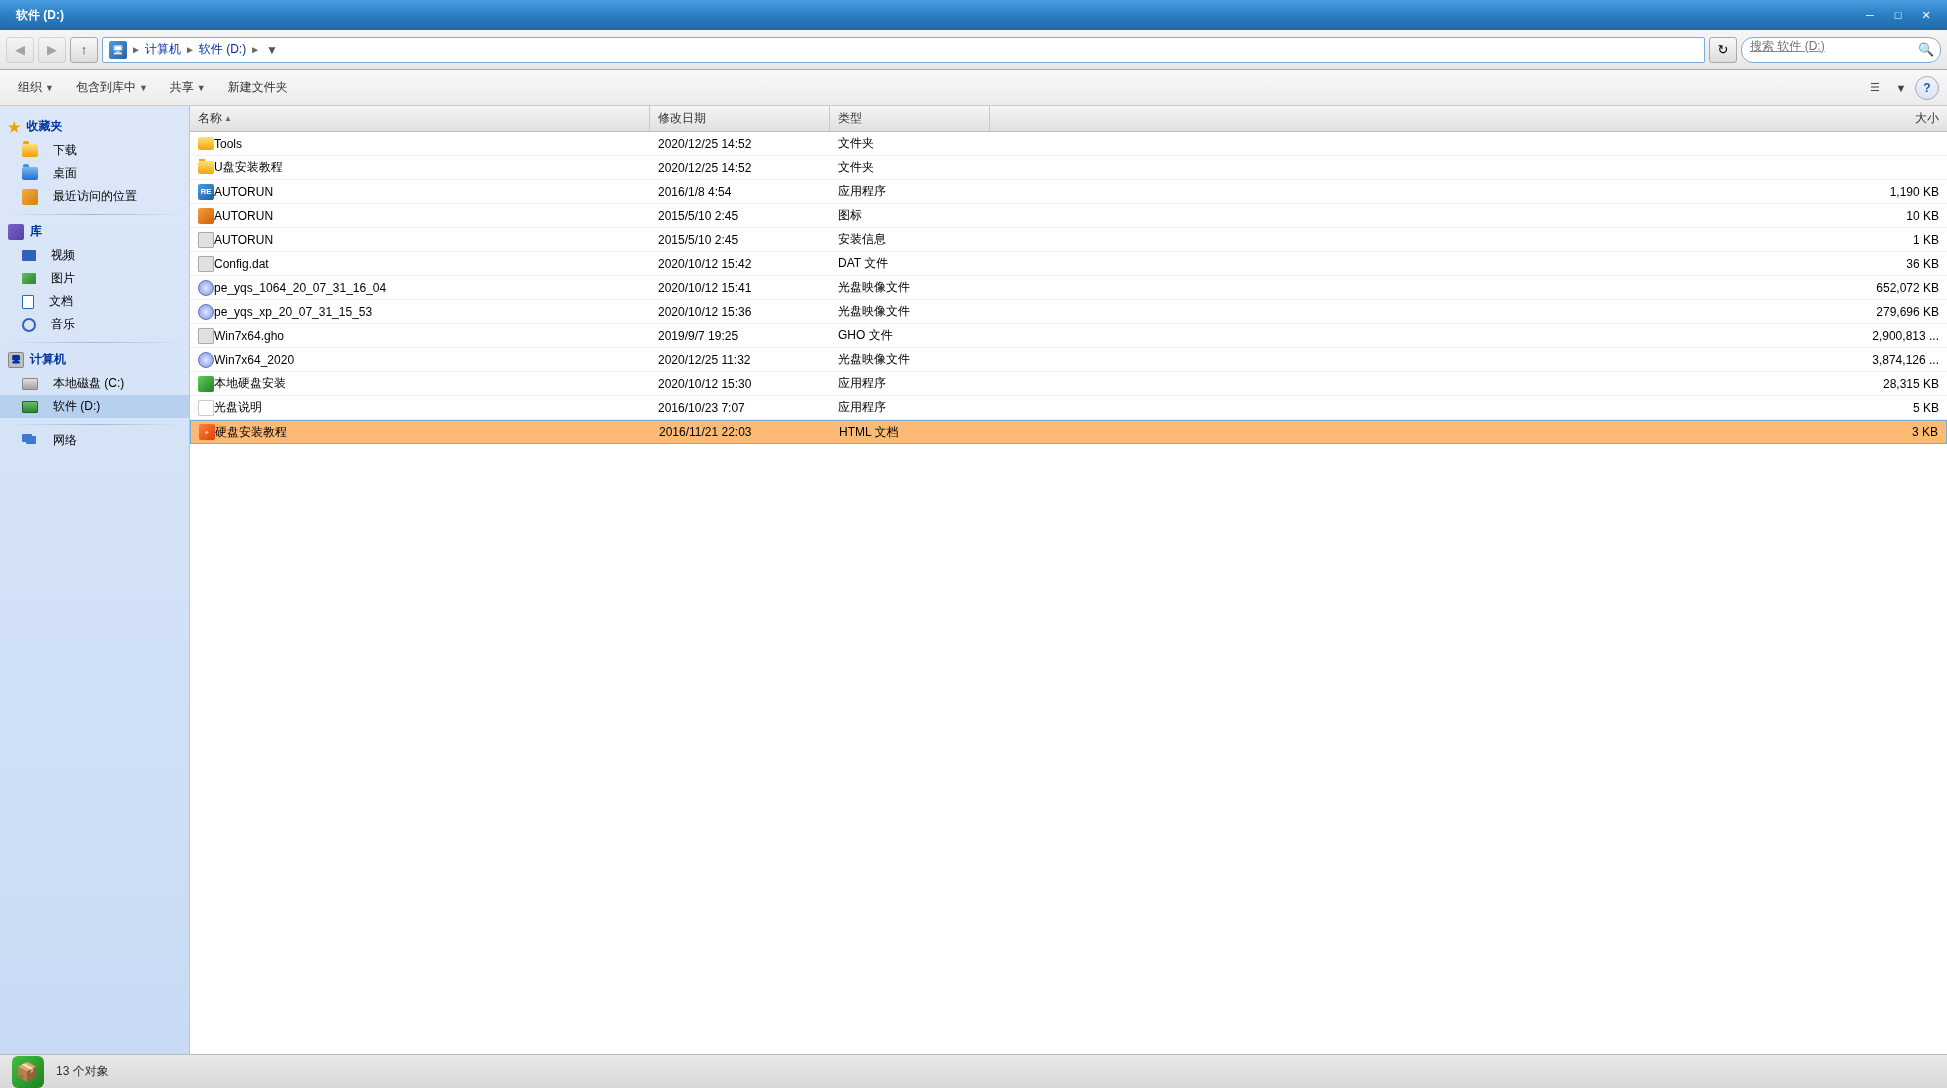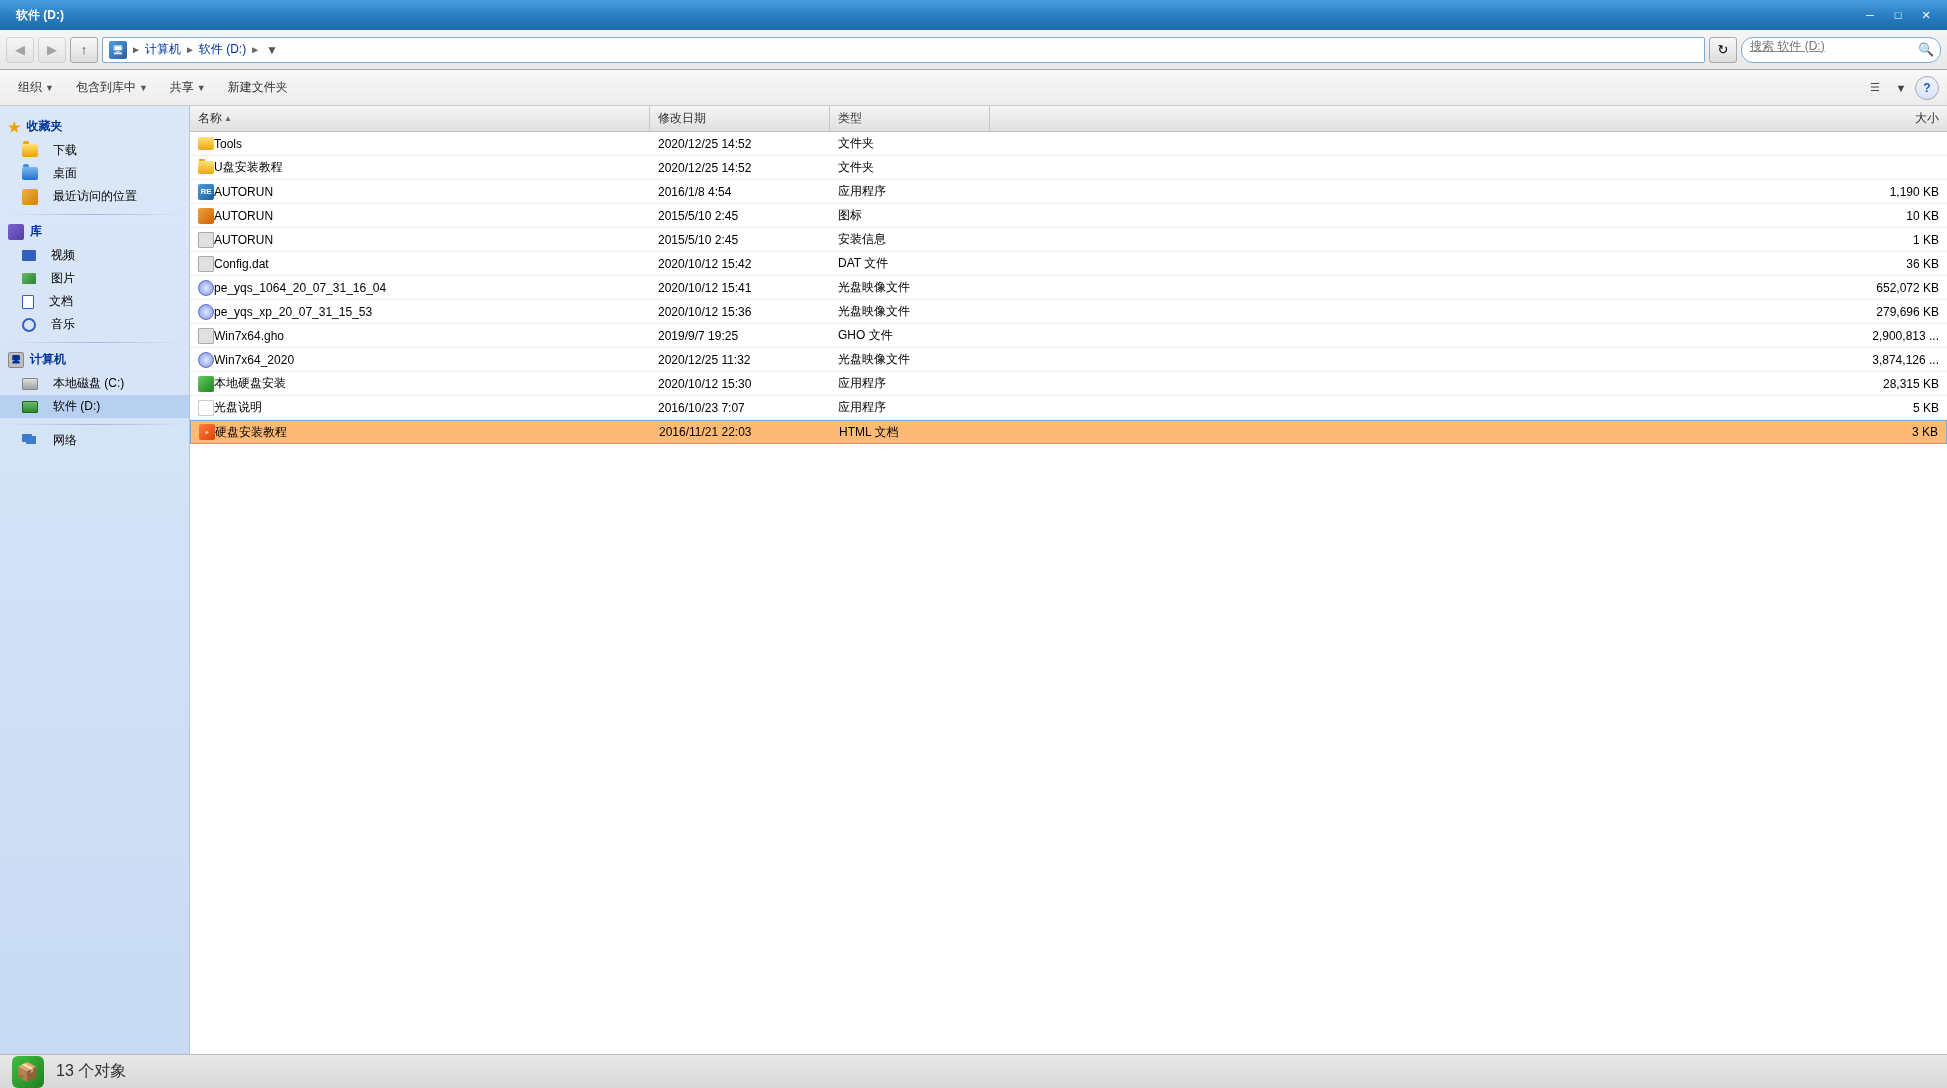--- a/index.html
+++ b/index.html
@@ -517,21 +517,21 @@
       height: 32px;
       background: linear-gradient(135deg, #40c040, #208020);
       border-radius: 6px;
       display: flex;
       align-items: center;
       justify-content: center;
       font-size: 18px;
       flex-shrink: 0;
     }
     .status-text {
-      font-size: 16px;
+      font-size: 12px;
       color: #333;
     }
 
     
     ::-webkit-scrollbar { width: 10px; height: 10px; }
     ::-webkit-scrollbar-track { background: #f0f0f0; }
     ::-webkit-scrollbar-thumb { background: #c0c0c0; border-radius: 5px; }
 
     .music-icon {
       width: 14px;

